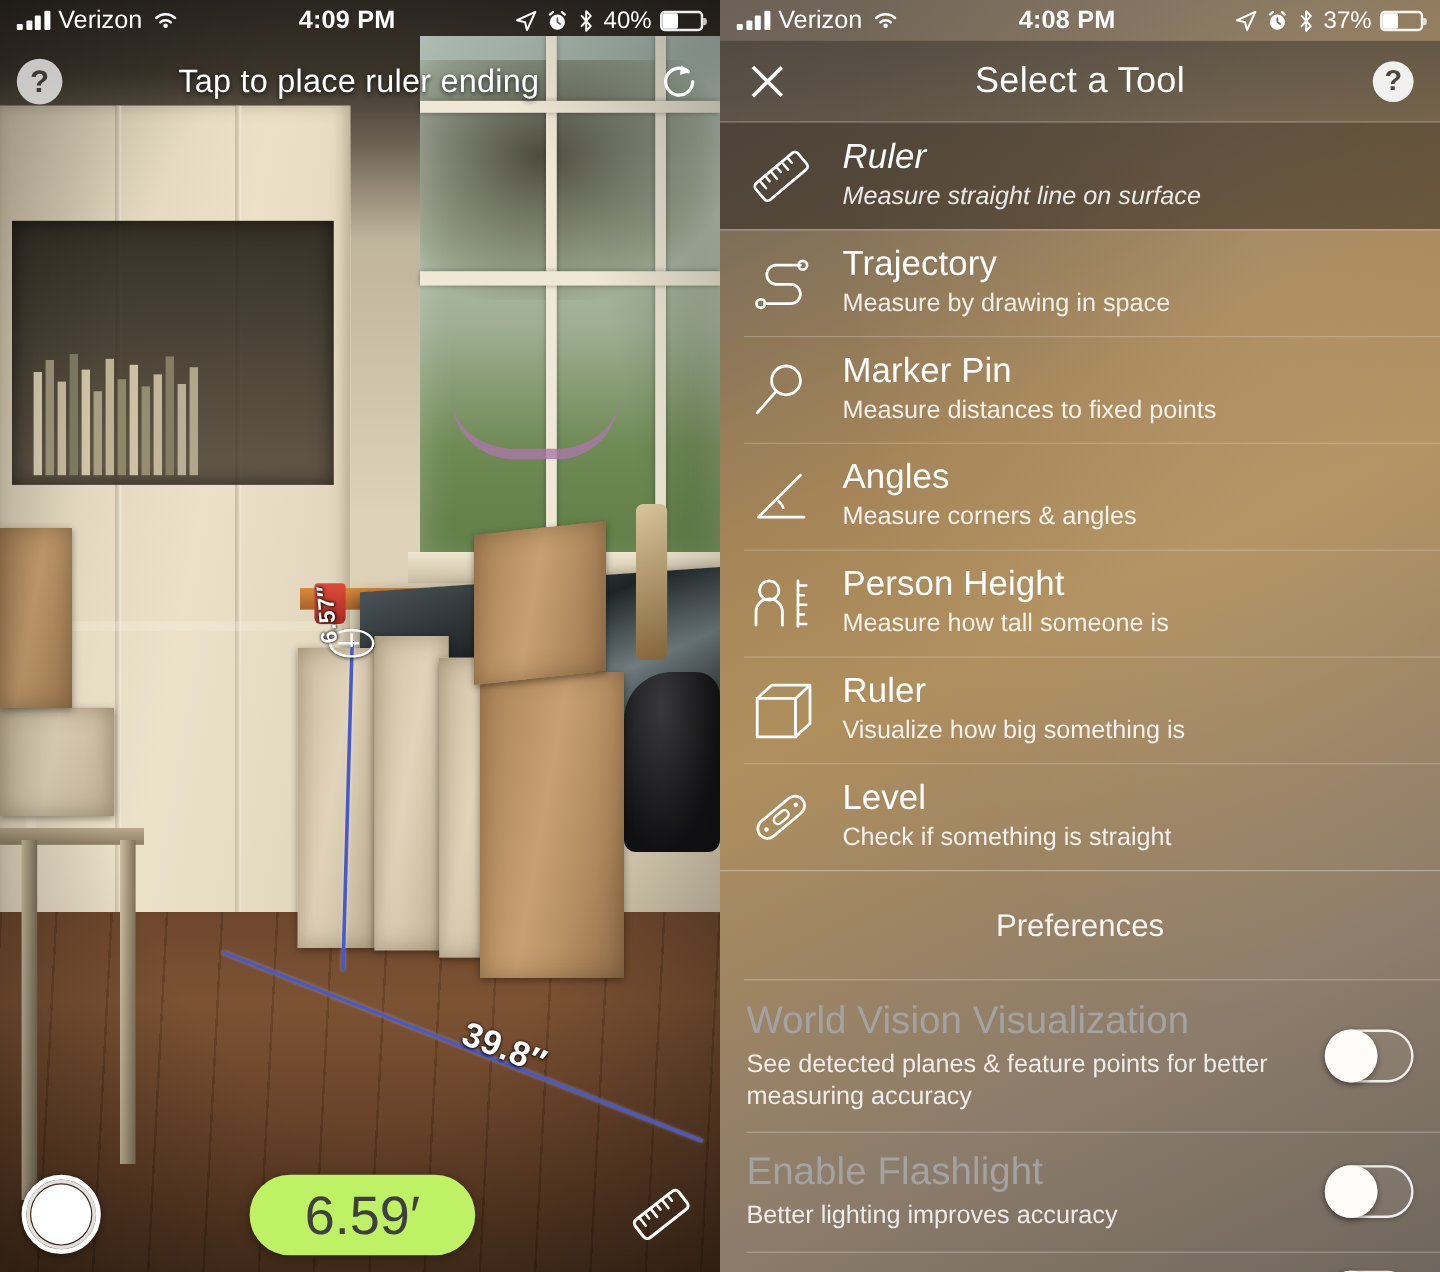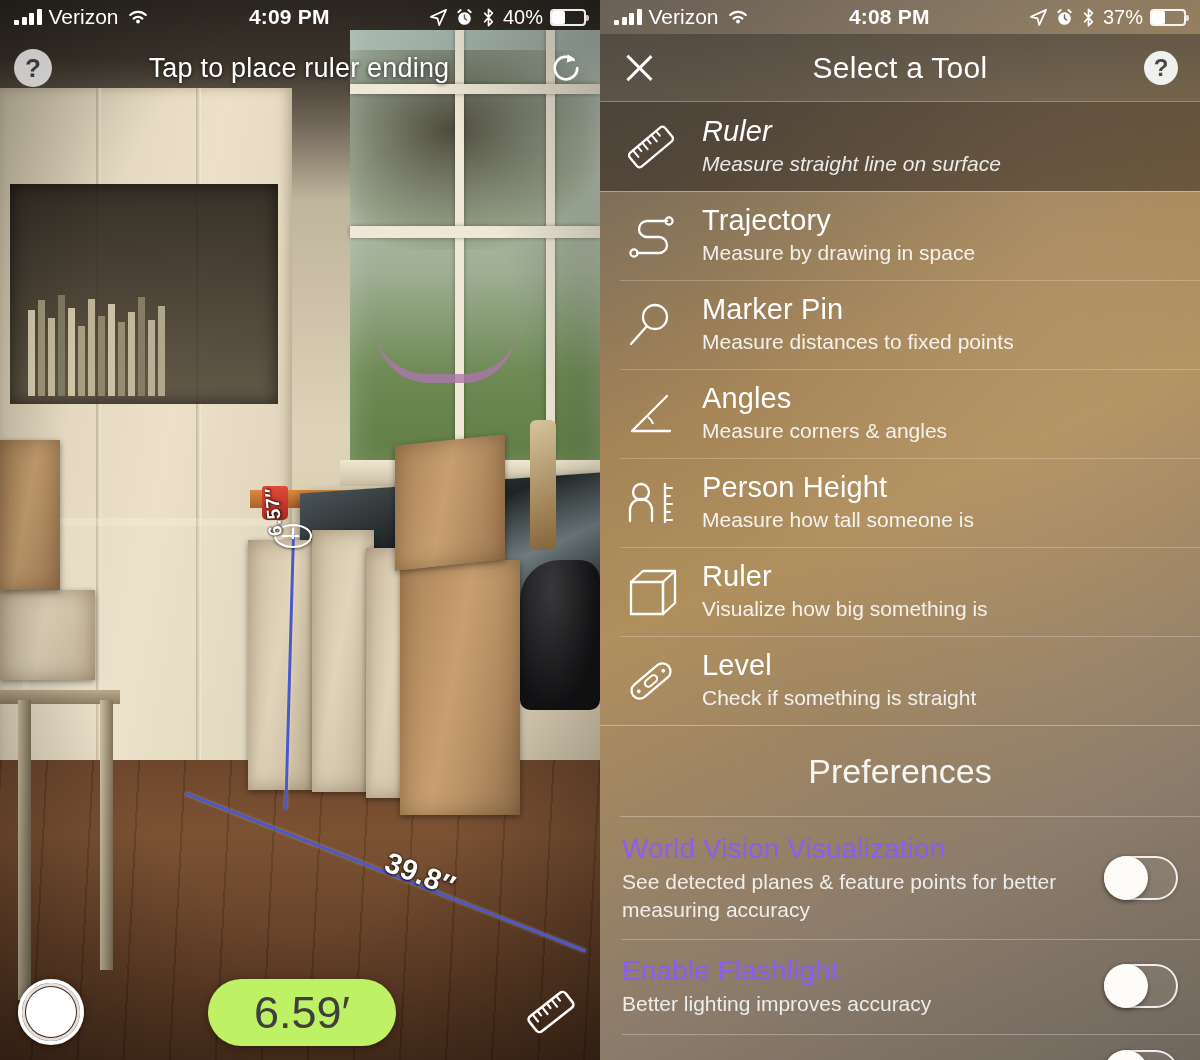--- a/index.html
+++ b/index.html
@@ -400,21 +400,21 @@
     font-size: 21px;
     line-height: 1.25;
     margin-top: 3px;
   }
 
   .prefs-header {
     position: relative;
     height: 92px;
     display: flex; align-items: center; justify-content: center;
     color: rgba(255,255,255,0.92);
-    font-size: 34px;
+    font-size: 26px;
   }
   .prefs-header::before {
     content: "";
     position: absolute;
     left: 0; right: 0; top: 0; height: 1px;
     background: rgba(255,255,255,0.33);
   }
   .prefs-header::after {
     content: "";
     position: absolute;
@@ -433,22 +433,22 @@
   }
   .pref-row + .pref-row::before {
     content: "";
     position: absolute;
     left: 22px; right: 0; top: 0;
     height: 1px;
     background: rgba(255,255,255,0.28);
   }
   .pref-text { flex: 1 1 auto; padding-right: 16px; }
   .pref-title {
-    color: #8b5cf6;
-    font-size: 28px;
+    color: #a3a3a3;
+    font-size: 32px;
     line-height: 1.12;
     letter-spacing: 0.1px;
   }
   .pref-sub {
     color: rgba(255,255,255,0.86);
     font-size: 21px;
     line-height: 1.3;
     margin-top: 4px;
   }
   .toggle {

